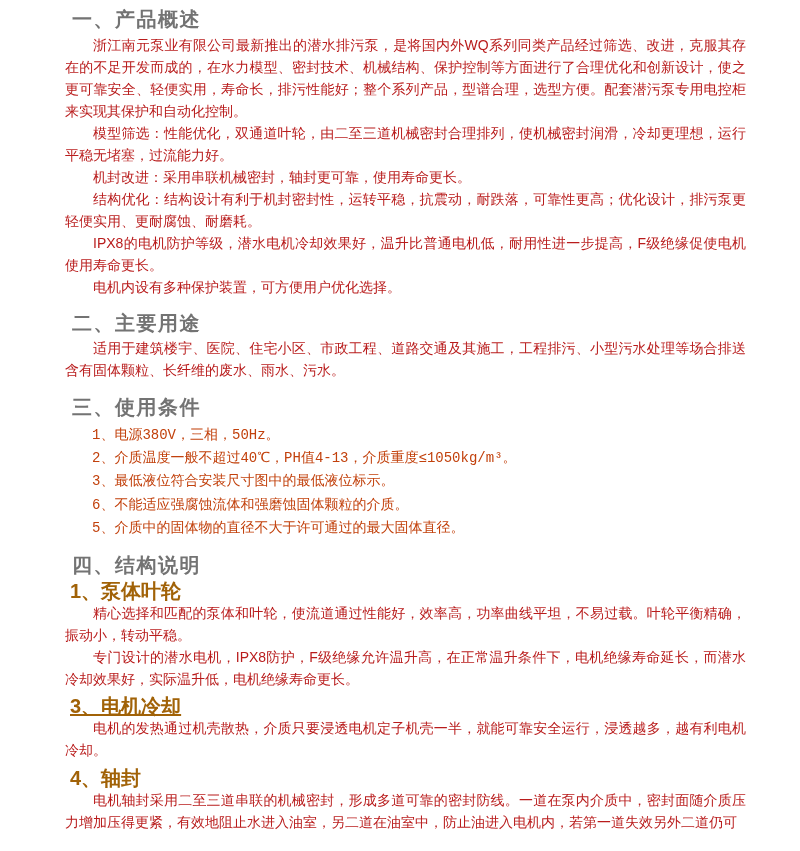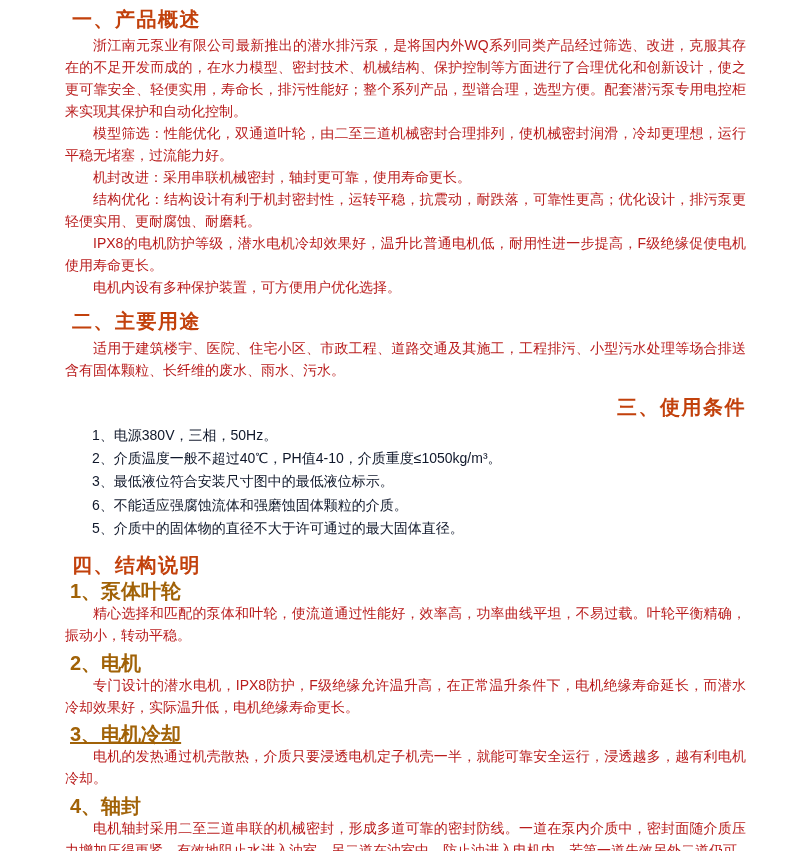--- a/index.html
+++ b/index.html
@@ -16,44 +16,45 @@
   }
   .page {
     padding: 6px 54px 0 65px;
     box-sizing: border-box;
     width: 800px;
   }
   h2.sec-title {
     font-size: 20px;
     line-height: 26px;
     font-weight: bold;
-    color: #c2410c;
+    color: #737373;
     letter-spacing: 1.5px;
     margin: 0;
     padding-left: 7px;
   }
   .sec1 h2.sec-title { margin-bottom: 2px; }
-  .sec2 h2.sec-title { margin-top: 12px; margin-bottom: 1px; font-family: Liberation Mono, monospace; }
-  .sec3 h2.sec-title { margin-top: 13px; margin-bottom: 4px; text-align: right; }
+  .sec2 h2.sec-title { margin-top: 12px; margin-bottom: 1px; }
+  .sec3 h2.sec-title { margin-top: 13px; margin-bottom: 4px; }
   .sec4 h2.sec-title { margin-top: 12px; }
   p.body-text {
     font-size: 14px;
     line-height: 22px;
     margin: 0;
     text-align: justify;
     text-indent: 2em;
     color: #b91c1c;
   }
   .cond-list {
     margin-left: 27px;
   }
   .cond-item {
     font-size: 14px;
     line-height: 23.2px;
-    color: #0f172a;
+    color: #c2410c;
+    font-family: Liberation Mono, monospace;
   }
   h3.sub-title {
     font-size: 20px;
     line-height: 22px;
     font-weight: bold;
     color: #a16207;
     margin: 0;
     padding-left: 5px;
   }
   .sub1 h3.sub-title { margin-top: 2px; }
@@ -78,37 +79,36 @@
 
   <section class="sec2">
     <h2 class="sec-title">二、主要用途</h2>
     <p class="body-text">适用于建筑楼宇、医院、住宅小区、市政工程、道路交通及其施工，工程排污、小型污水处理等场合排送含有固体颗粒、长纤维的废水、雨水、污水。</p>
   </section>
 
   <section class="sec3">
     <h2 class="sec-title">三、使用条件</h2>
     <div class="cond-list">
       <div class="cond-item">1、电源380V，三相，50Hz。</div>
-      <div class="cond-item">2、介质温度一般不超过40℃，PH值4-10，介质重度≤1050kg/m³。</div>
+      <div class="cond-item">2、介质温度一般不超过40℃，PH值4-13，介质重度≤1050kg/m³。</div>
       <div class="cond-item">3、最低液位符合安装尺寸图中的最低液位标示。</div>
       <div class="cond-item">6、不能适应强腐蚀流体和强磨蚀固体颗粒的介质。</div>
       <div class="cond-item">5、介质中的固体物的直径不大于许可通过的最大固体直径。</div>
     </div>
   </section>
 
   <section class="sec4">
     <h2 class="sec-title">四、结构说明</h2>
 
     <div class="sub1">
       <h3 class="sub-title">1、泵体叶轮</h3>
       <p class="body-text">精心选择和匹配的泵体和叶轮，使流道通过性能好，效率高，功率曲线平坦，不易过载。叶轮平衡精确，振动小，转动平稳。</p>
     </div>
 
     <div class="sub2">
-      <h3 class="sub-title">2、电机</h3>
       <p class="body-text">专门设计的潜水电机，IPX8防护，F级绝缘允许温升高，在正常温升条件下，电机绝缘寿命延长，而潜水冷却效果好，实际温升低，电机绝缘寿命更长。</p>
     </div>
 
     <div class="sub3">
       <h3 class="sub-title">3、电机冷却</h3>
       <p class="body-text">电机的发热通过机壳散热，介质只要浸透电机定子机壳一半，就能可靠安全运行，浸透越多，越有利电机冷却。</p>
     </div>
 
     <div class="sub4">
       <h3 class="sub-title">4、轴封</h3>

